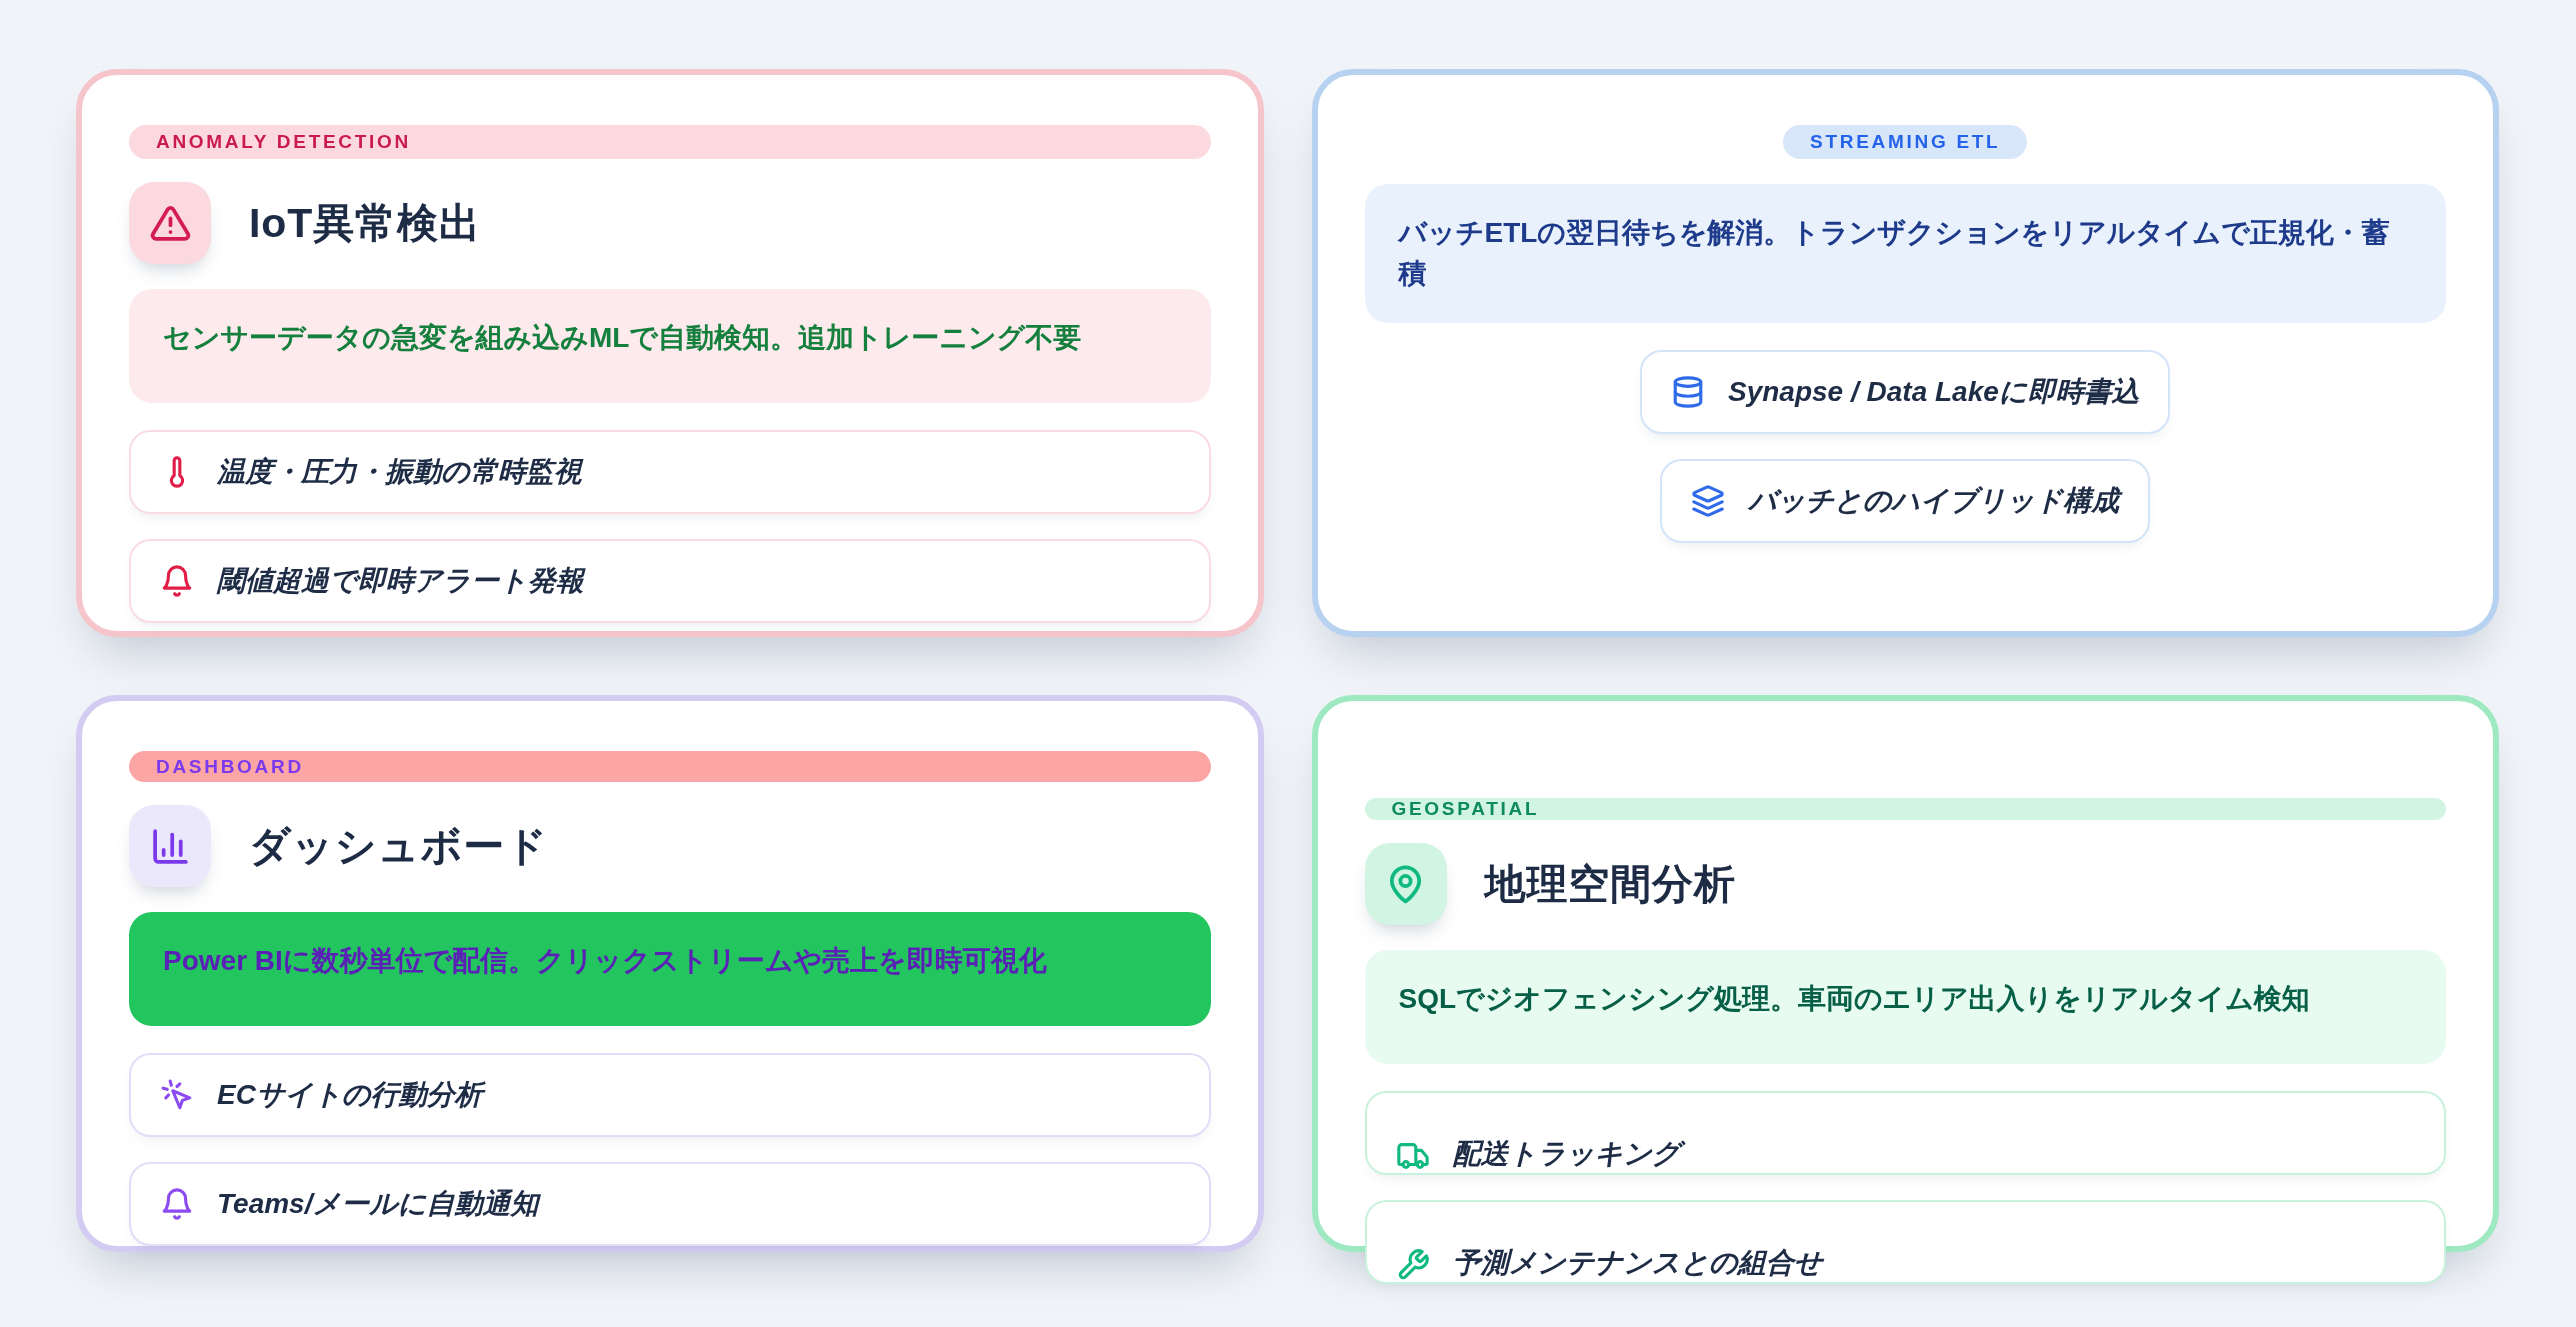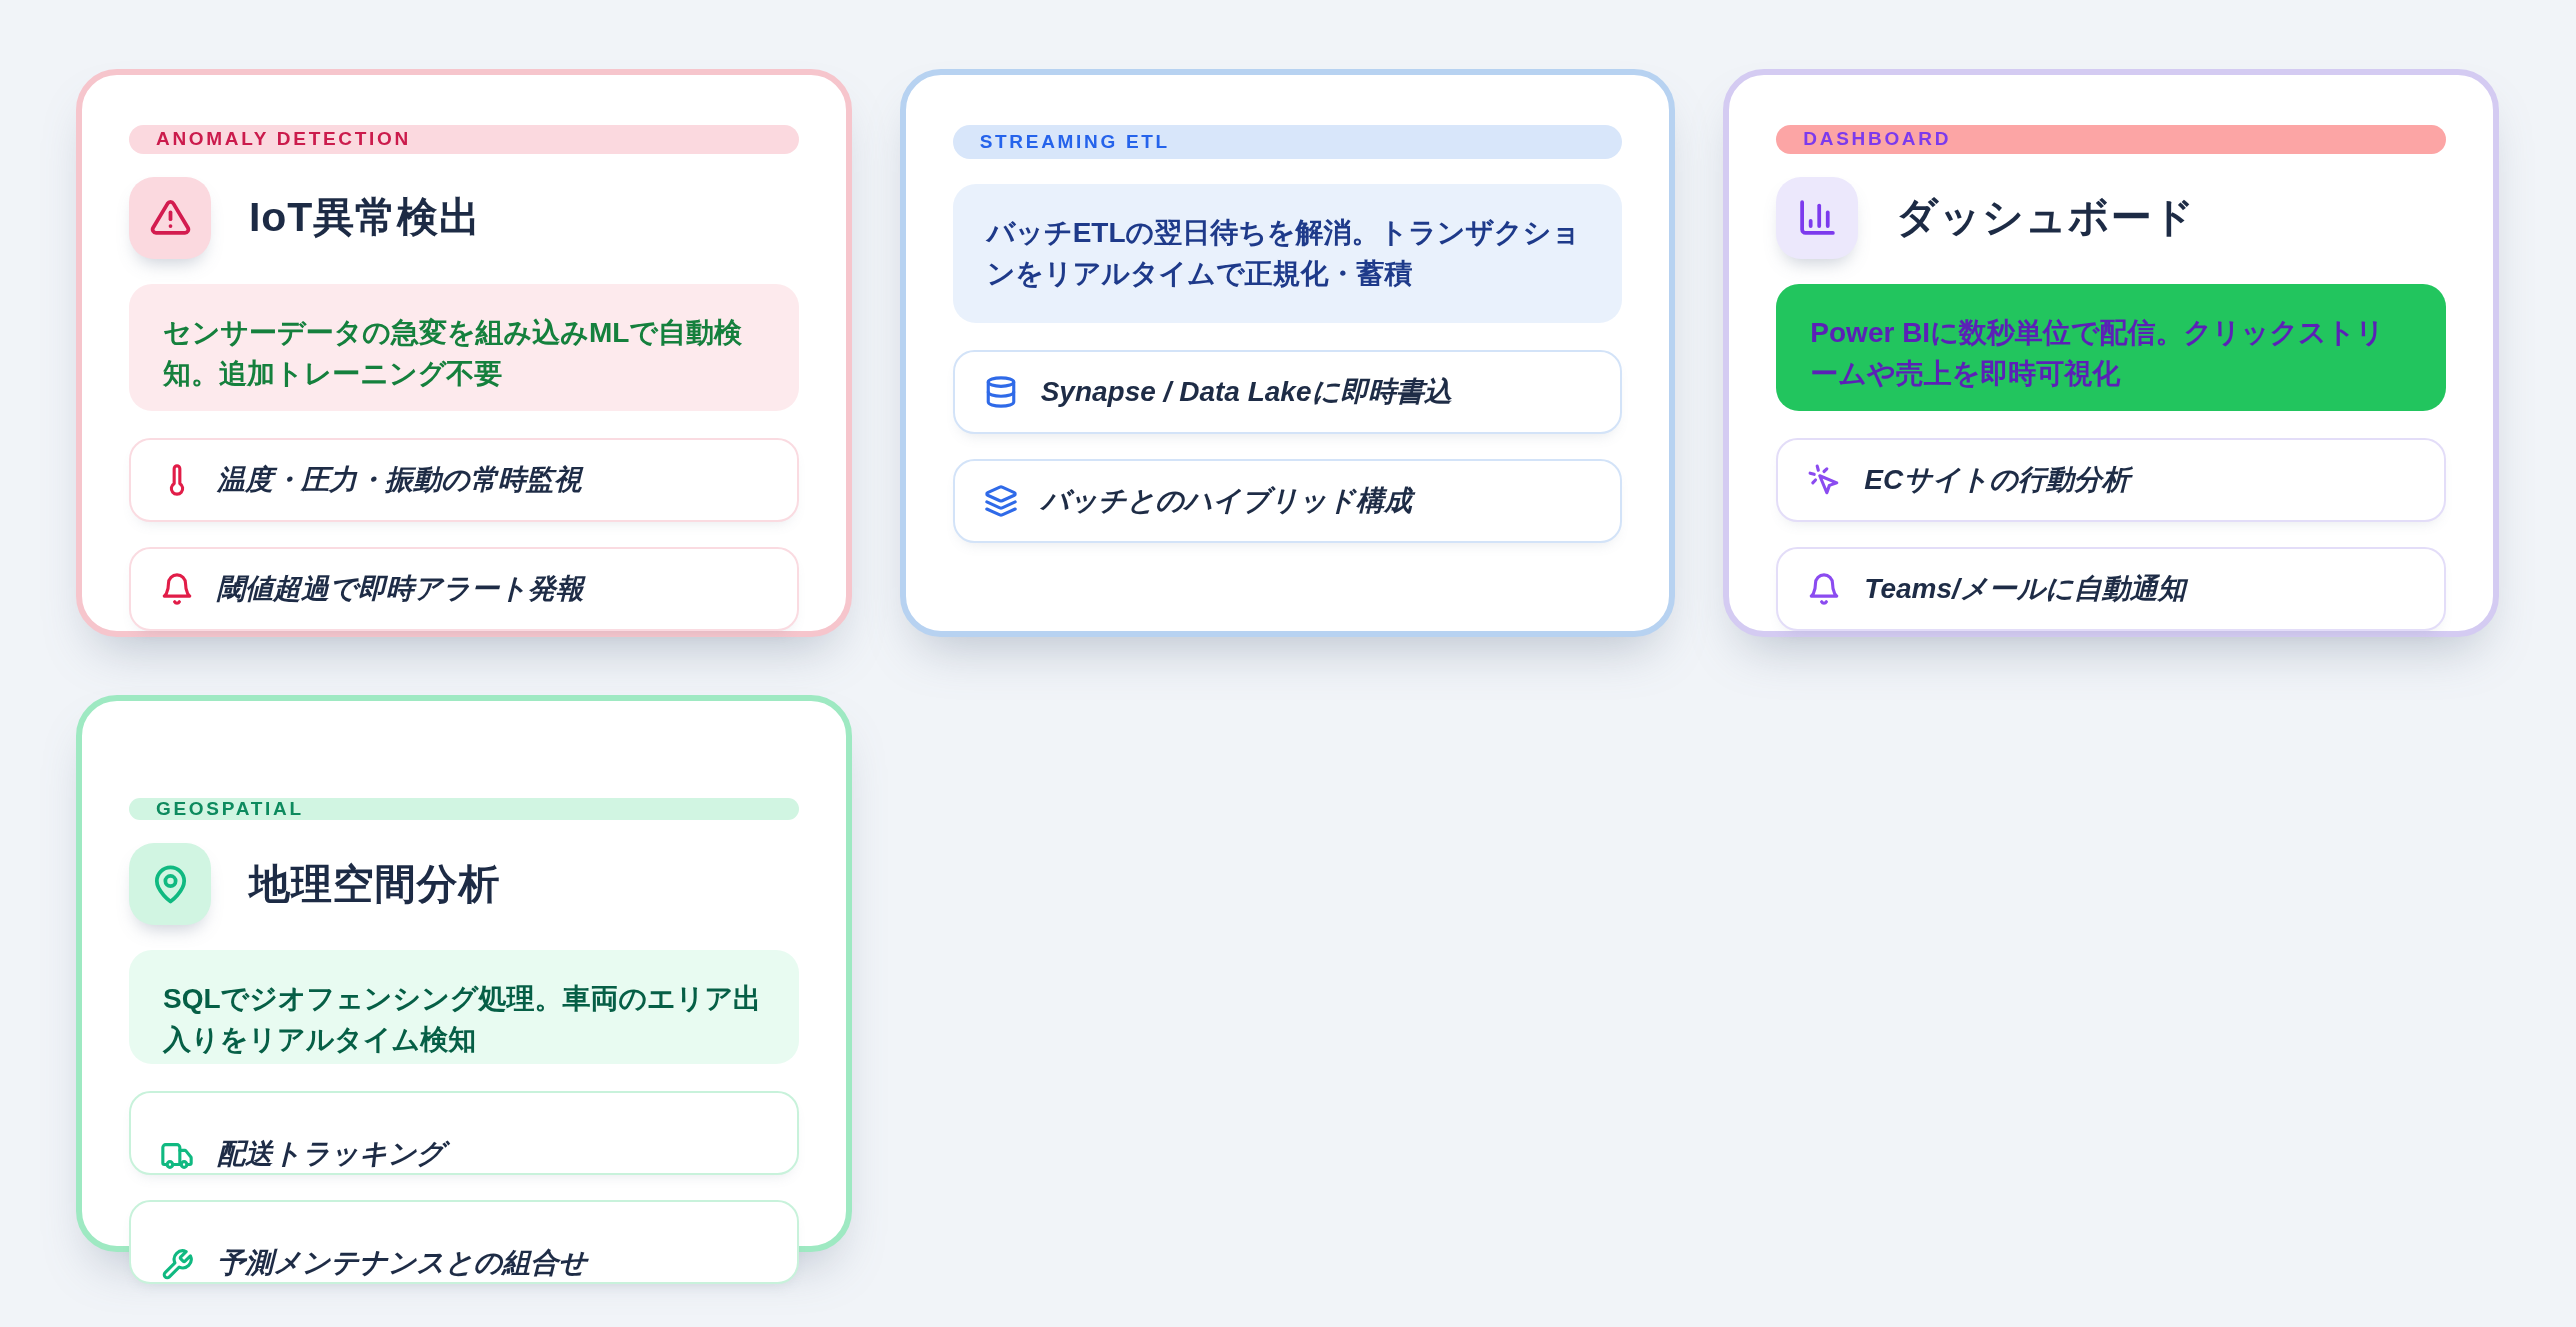--- a/index.html
+++ b/index.html
@@ -4,21 +4,21 @@
 <style>
   * { margin:0; padding:0; box-sizing:border-box; }
   html,body { width:2576px; height:1327px; }
   body {
     background:#f1f4f8;
     font-family:"Liberation Sans","DejaVu Sans",sans-serif;
     overflow:hidden;
   }
   .grid {
     display:grid;
-    grid-template-columns:1fr 1fr 1fr;
+    grid-template-columns:1fr 1fr;
     grid-template-rows:568px 557px;
     column-gap:48px;
     row-gap:58px;
     padding:69px 77px 0 76px;
   }
   .card {
     background:#ffffff;
     border-radius:41px;
     border:6.3px solid transparent;
     padding:50px 47px 0 47px;
@@ -87,21 +87,21 @@
 
   
   .card--rose   { border-color:#f6c5cc; }
   .card--rose .badge     { background:#fbd9df; color:#cb1b4c; }
   .card--rose .icon-tile { background:#fbd9df; color:#d31c4f; }
   .card--rose .desc      { background:#fdeaed; color:#15803d; }
   .card--rose .item      { border-color:#fadbe1; color:#1e2c46; }
   .card--rose .item svg  { color:#e11d48; }
 
   
-  .card--blue   { border-color:#b7d2f1; }
+  .card--blue   { border-color:#b7d2f1;align-items:center; }
   .card--blue .badge     { background:#d8e6fa; color:#2563eb; }
   .card--blue .icon-tile { background:#d8e6fa; color:#2563eb; }
   .card--blue .desc      { background:#e9f1fc; color:#1e3a8a; }
   .card--blue .item      { border-color:#d3e3f8; }
   .card--blue .item svg  { color:#2f6ae8; }
 
   
   .card--violet { border-color:#d4cbf2; }
   .card--violet .badge     { background:#fca5a5; color:#7c3aed; }
   .card--violet .icon-tile { background:#ece8fc; color:#7c3aed; }

